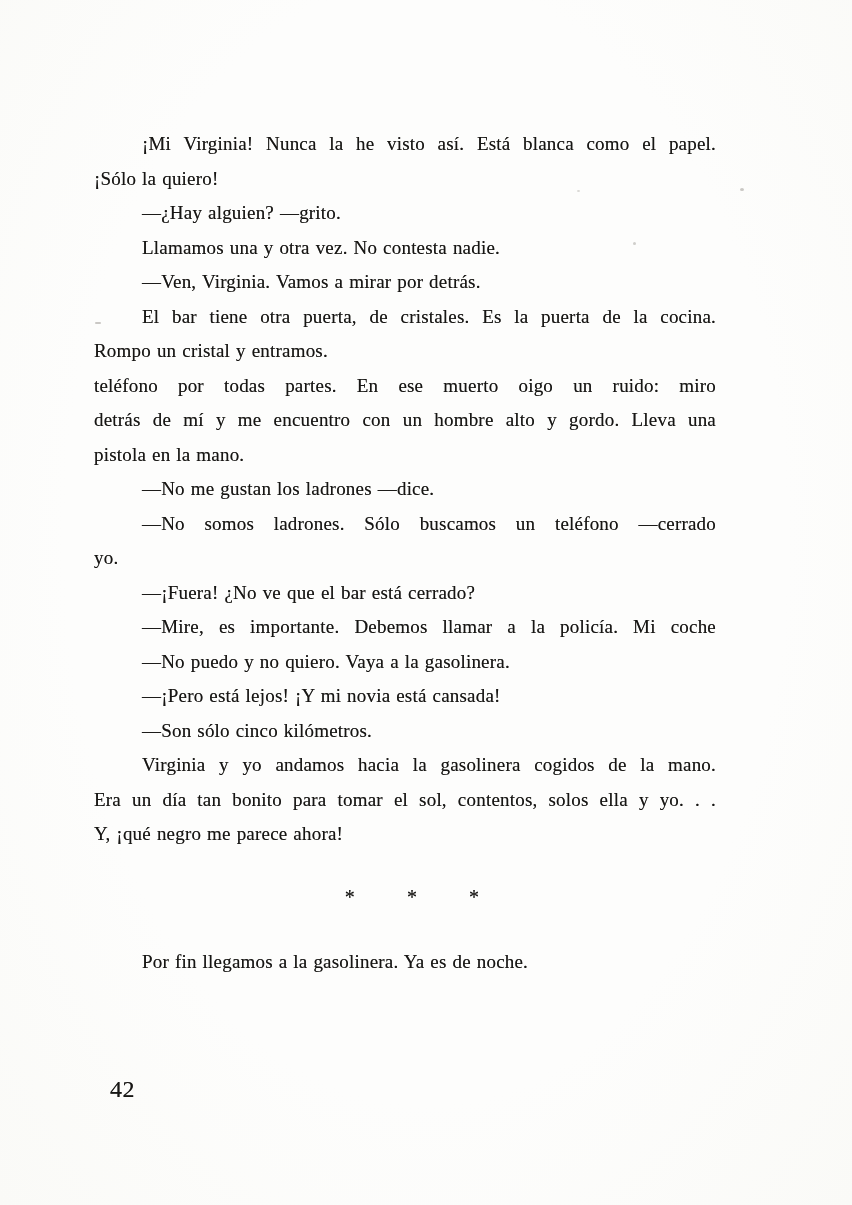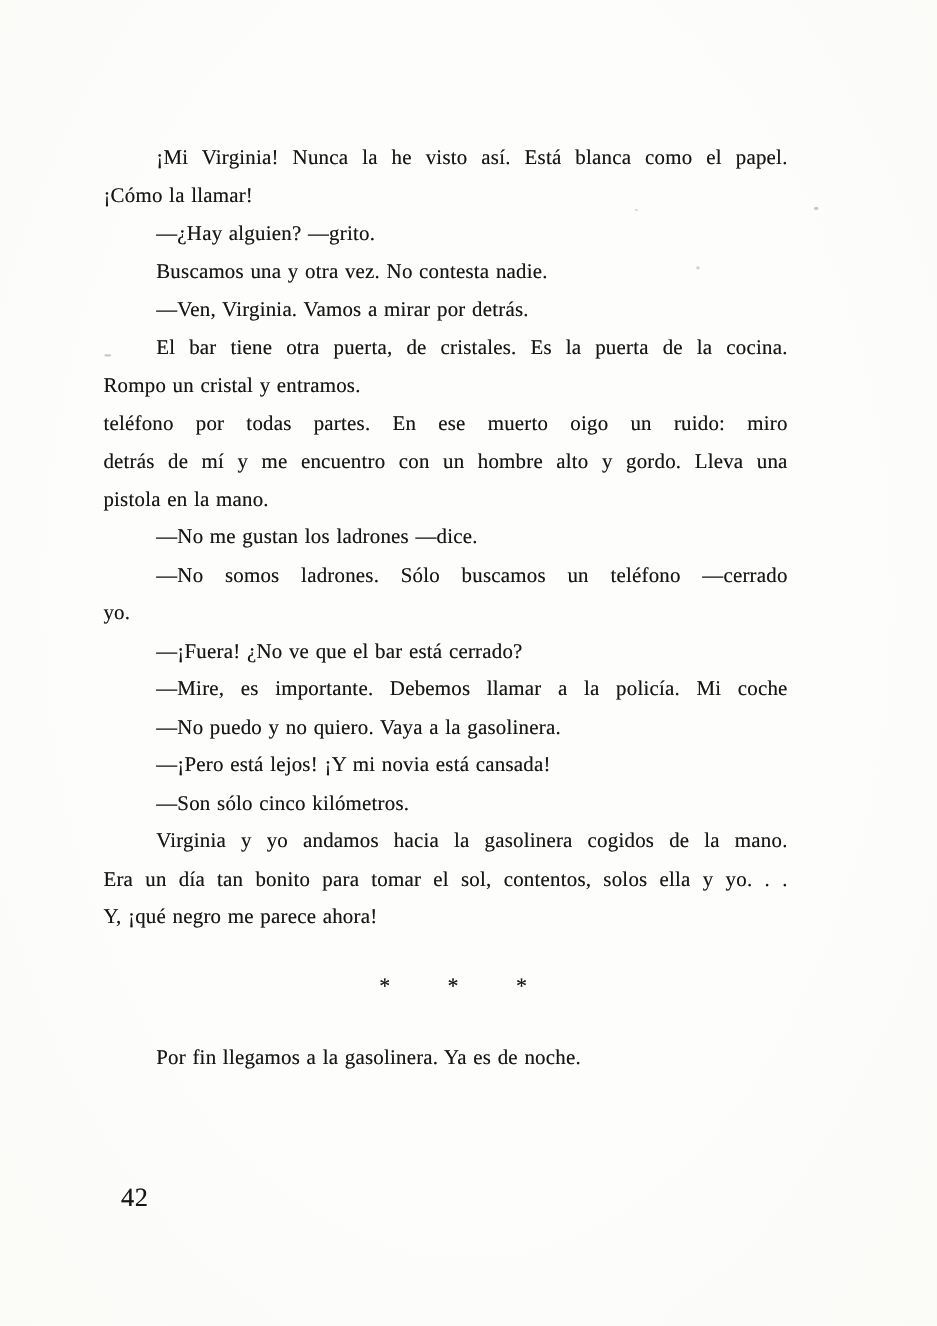--- a/index.html
+++ b/index.html
@@ -73,23 +73,23 @@
   .speck.s2 { left: 633px; top: 242px; width: 3px; height: 3px; opacity: 0.45; }
   .speck.s3 { left: 95px;  top: 322px; width: 6px; height: 2px; opacity: 0.5; border-radius: 1px; }
   .speck.s4 { left: 577px; top: 190px; width: 3px; height: 2px; opacity: 0.35; }
 </style>
 </head>
 <body>
 
 <div class="scan-page">
   <div class="text-block">
       <div class="line indent stretch">¡Mi Virginia! Nunca la he visto así. Está blanca como el papel.</div>
-      <div class="line">¡Cómo la llamar!</div>
+      <div class="line">¡Sólo la quiero!</div>
       <div class="line indent">—¿Hay alguien? —grito.</div>
-      <div class="line indent">Buscamos una y otra vez. No contesta nadie.</div>
+      <div class="line indent">Llamamos una y otra vez. No contesta nadie.</div>
       <div class="line indent">—Ven, Virginia. Vamos a mirar por detrás.</div>
       <div class="line indent stretch">El bar tiene otra puerta, de cristales. Es la puerta de la cocina.</div>
       <div class="line">Rompo un cristal y entramos.</div>
       <div class="line stretch">teléfono por todas partes. En ese muerto oigo un ruido: miro</div>
       <div class="line stretch">detrás de mí y me encuentro con un hombre alto y gordo. Lleva una</div>
       <div class="line">pistola en la mano.</div>
       <div class="line indent">—No me gustan los ladrones —dice.</div>
       <div class="line indent stretch">—No somos ladrones. Sólo buscamos un teléfono —cerrado</div>
       <div class="line">yo.</div>
       <div class="line indent">—¡Fuera! ¿No ve que el bar está cerrado?</div>

